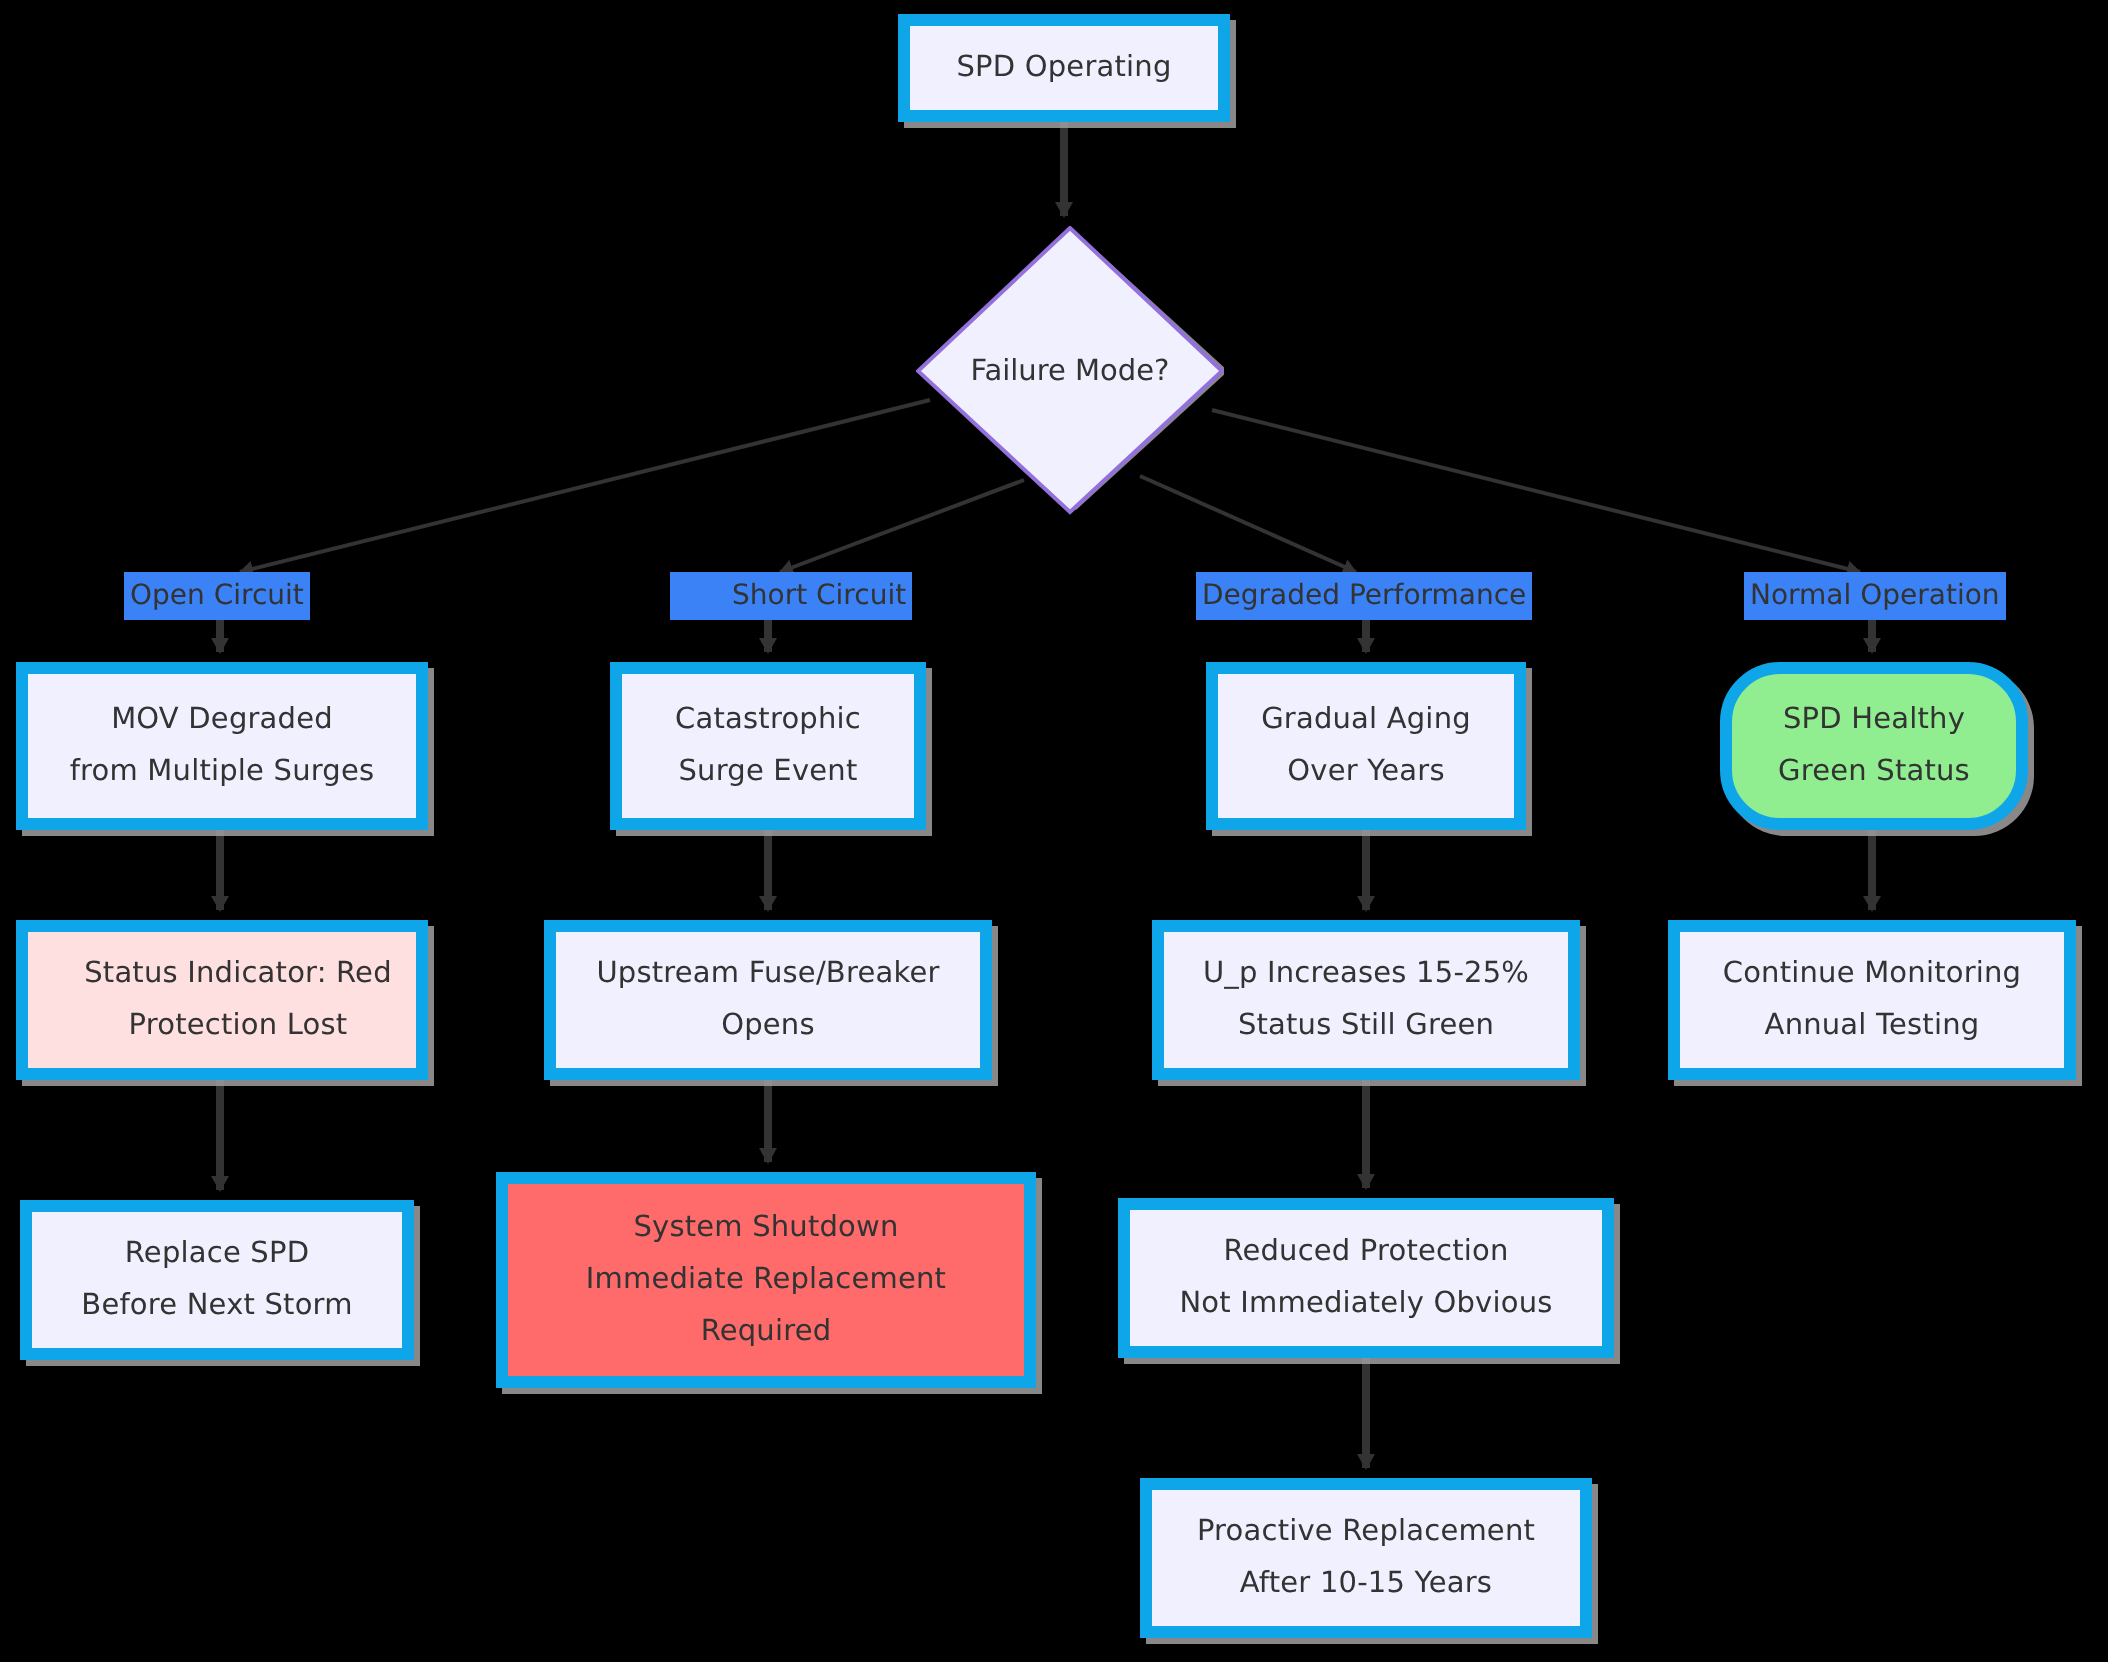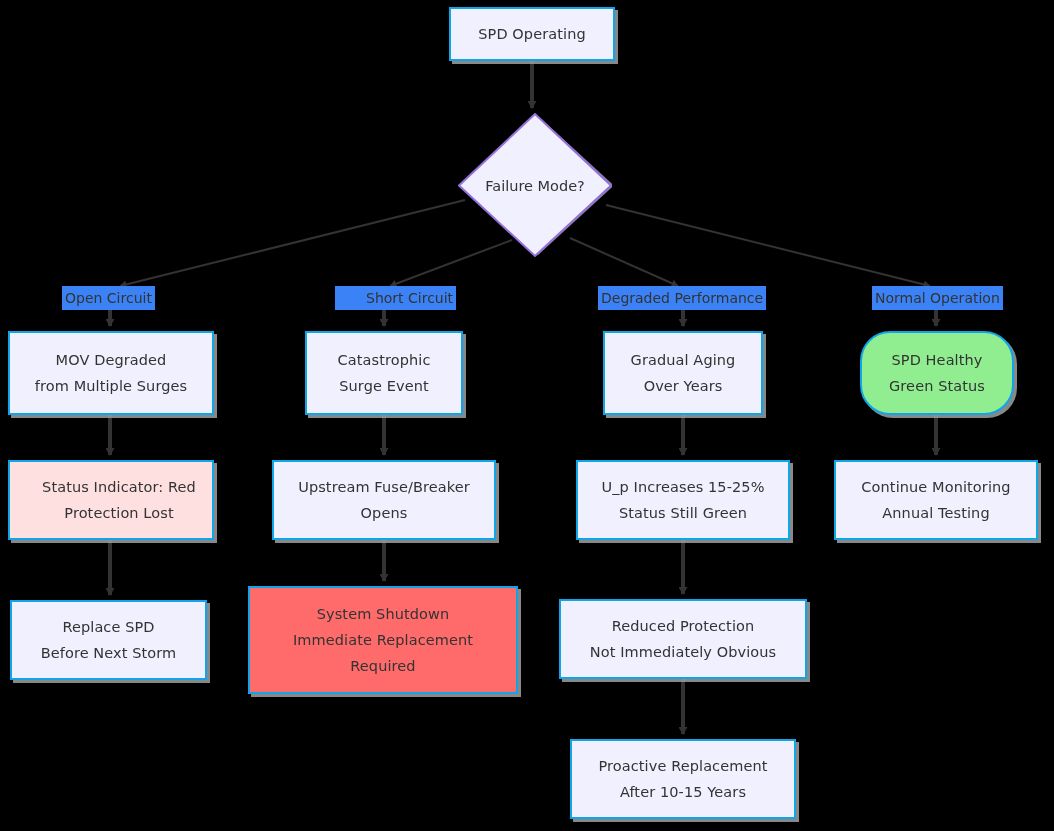--- a/index.html
+++ b/index.html
@@ -18,21 +18,21 @@
   #edge-layer {
     position: absolute;
     left: 0;
     top: 0;
     width: 1054px;
     height: 831px;
   }
   .node {
     position: absolute;
     box-sizing: border-box;
-    border: 2px solid #0ea5e9;
+    border: 6px solid #0ea5e9;
     background: #f0f0ff;
     box-shadow: 3px 3px 0 rgba(160,160,160,0.85);
     display: flex;
     flex-direction: column;
     align-items: center;
     justify-content: center;
     text-align: center;
     color: #333333;
     font-size: 14.5px;
     line-height: 26px;

